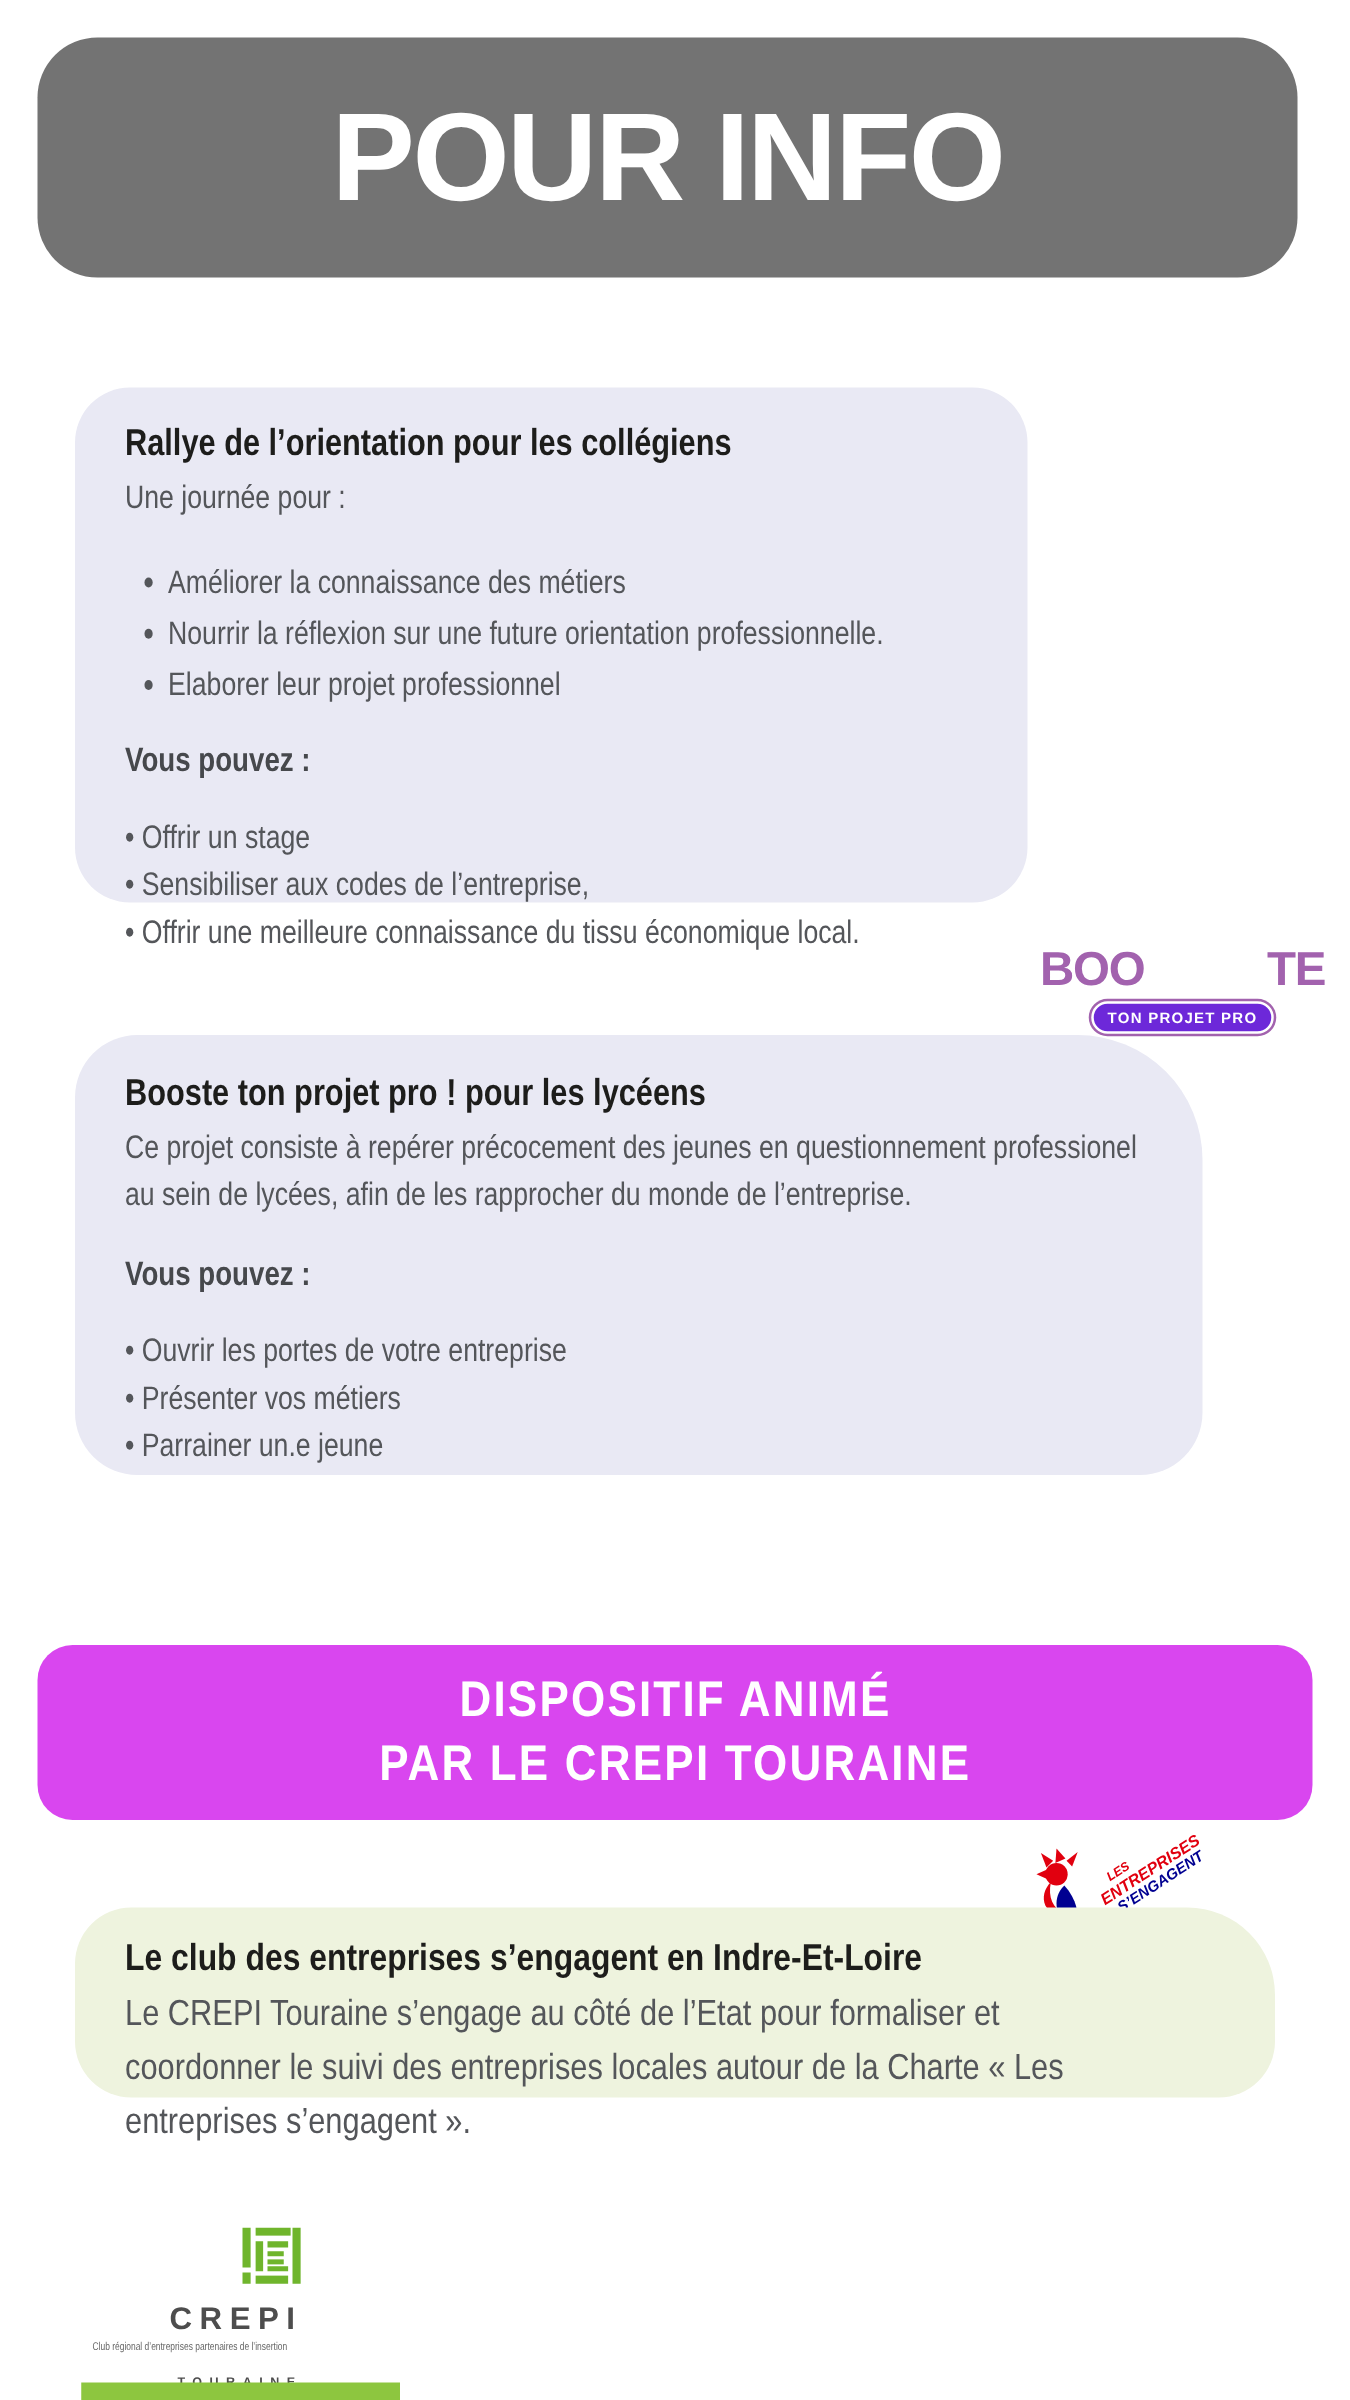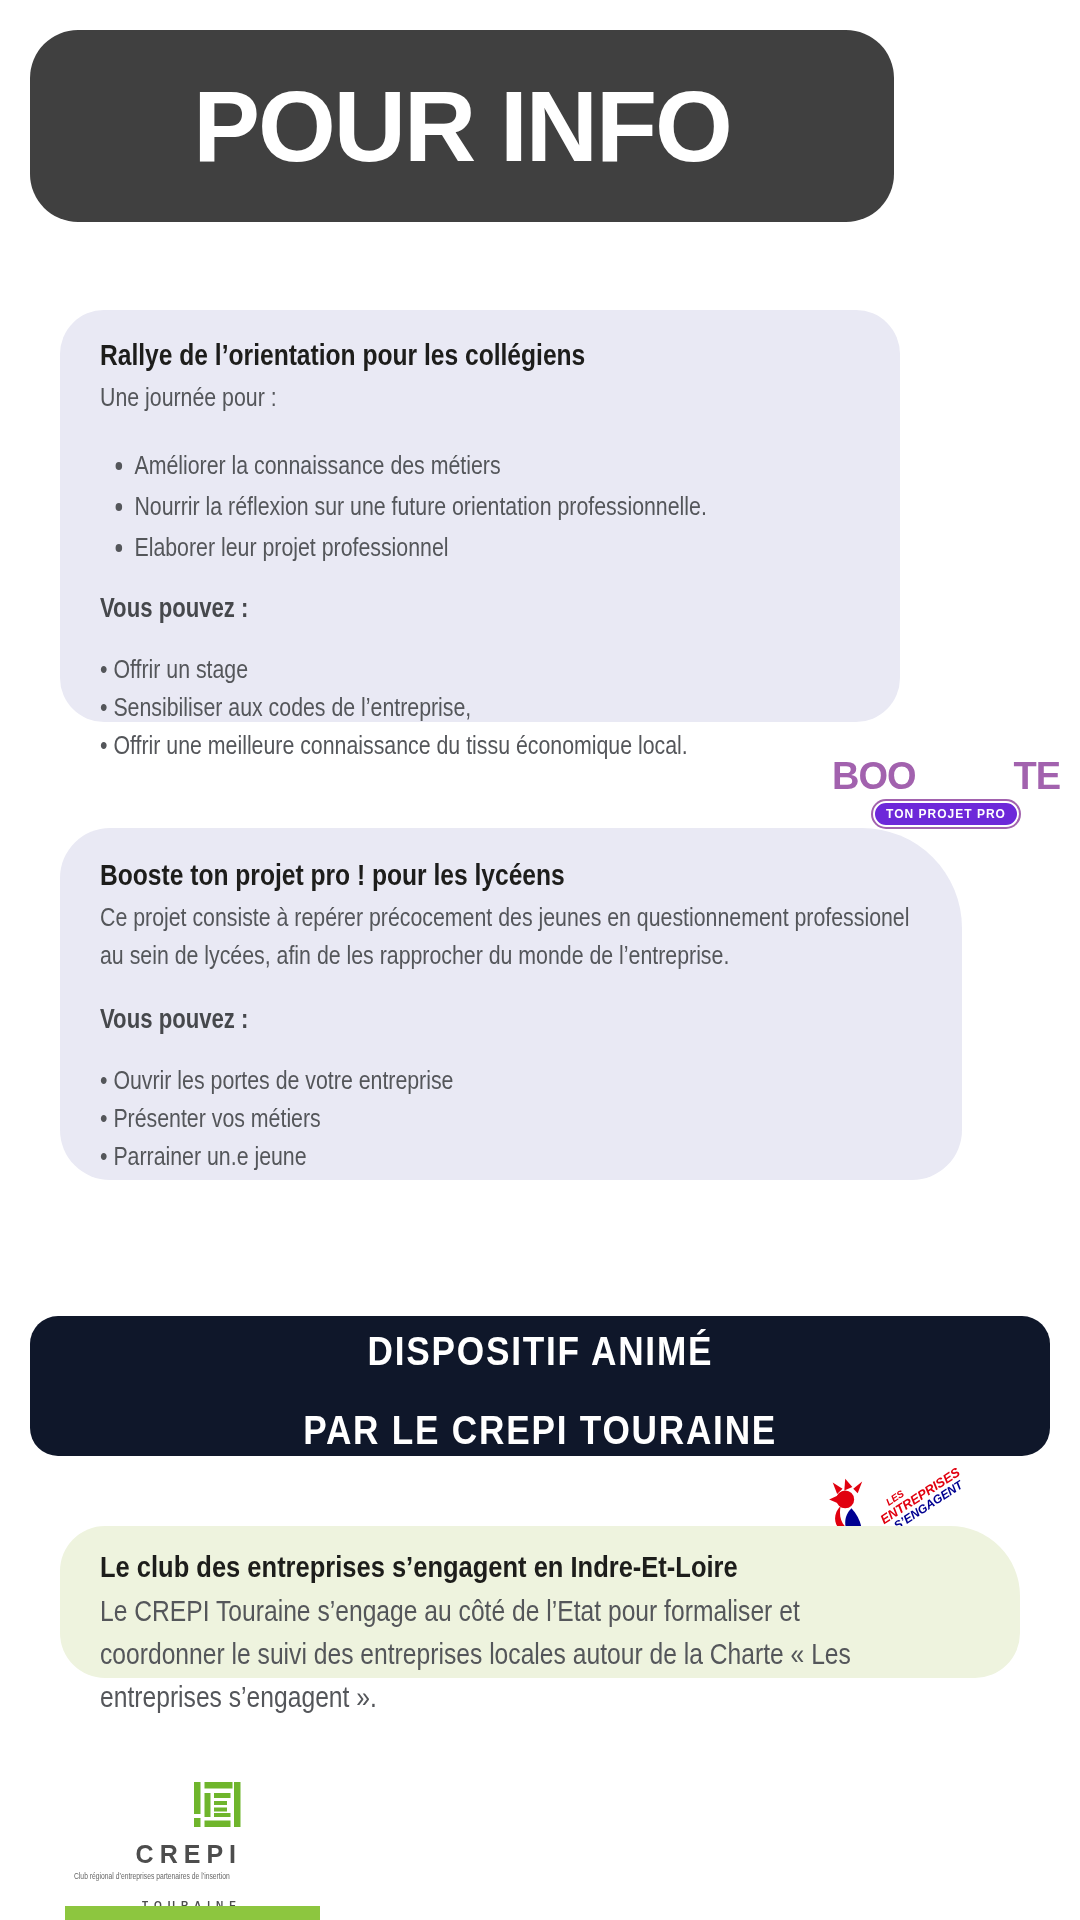--- a/index.html
+++ b/index.html
@@ -1,50 +1,50 @@
 <!DOCTYPE html>
 <html><head>
 <meta charset="utf-8">
 <style>
   html,body{margin:0;padding:0;background:#fff;}
   .page{position:relative;width:1080px;height:1920px;background:#ffffff;overflow:hidden;
         font-family:"Liberation Sans",sans-serif;}
 
   
-  .header-banner{position:absolute;left:30px;top:30px;width:864px;height:192px;
-    background:#404040;border-radius:48px;display:flex;align-items:center;justify-content:center;}
+  .header-banner{position:absolute;left:30px;top:30px;width:1008px;height:192px;
+    background:#737373;border-radius:48px;display:flex;align-items:center;justify-content:center;}
   .header-title{font-size:100px;font-weight:bold;color:#ffffff;letter-spacing:-2px;}
 
   
   .card{position:absolute;background:#E9E9F4;box-sizing:border-box;}
   .card h2{margin:0;font-size:30px;font-weight:bold;color:#1d1d1b;}
   .sx{transform:scaleX(0.82);transform-origin:left top;width:122%;}
   .body-txt{font-size:26px;color:#54565A;line-height:38px;margin:6px 0 0 0;white-space:nowrap;}
   .vp{font-size:27px;font-weight:bold;color:#46484C;margin:30px 0 0 0;}
   .offers{margin-top:26px;font-size:26px;color:#54565A;line-height:38px;white-space:nowrap;}
 
-  .card-rallye{left:60px;top:310px;width:840px;height:412px;border-radius:44px;padding:28px 40px;}
+  .card-rallye{left:60px;top:310px;width:762px;height:412px;border-radius:44px;padding:28px 40px;}
   .card-rallye ul{margin:34px 0 0 0;padding-left:42px;}
   .card-rallye li{font-size:26px;color:#54565A;margin-bottom:10px;white-space:nowrap;}
 
   
   .booste-logo{position:absolute;left:866px;top:752px;width:160px;text-align:center;}
   .booste-word{display:flex;align-items:center;justify-content:center;
     font-size:38px;font-weight:bold;color:#A262AE;letter-spacing:-1px;gap:48px;}
   .booste-word svg{margin:0 1px 4px 1px;}
   .booste-pill{display:inline-block;background:#6d28d9;color:#ffffff;font-size:12px;font-weight:bold;
     letter-spacing:1px;border-radius:13px;padding:4px 11px;border:2px solid #ffffff;
     box-shadow:0 0 0 2px #A262AE;margin-top:1px;white-space:nowrap;}
 
   .card-booste{left:60px;top:828px;width:902px;height:352px;border-radius:50px 100px 50px 50px;
     padding:30px 40px;}
 
   
-  .dispositif-banner{position:absolute;left:30px;top:1316px;width:1020px;height:140px;background:#0f172a;
-    border-radius:28px;display:flex;flex-direction:column;align-items:center;justify-content:flex-end;gap:28px;}
+  .dispositif-banner{position:absolute;left:30px;top:1316px;width:1020px;height:140px;background:#d946ef;
+    border-radius:28px;display:flex;flex-direction:column;align-items:center;justify-content:center;}
   .banner-line{font-size:40px;font-weight:bold;color:#ffffff;letter-spacing:2px;line-height:51px;
     transform:scaleX(0.88);transform-origin:center;white-space:nowrap;}
 
   
   .engagent-logo{position:absolute;left:820px;top:1472px;width:210px;height:108px;}
   .engagent-logo .rooster{position:absolute;left:2px;top:6px;}
   .diag{position:absolute;left:52px;top:34px;transform:rotate(-33deg);transform-origin:left top;
     font-style:italic;font-weight:bold;line-height:12px;white-space:nowrap;}
   .diag .l1{font-size:10px;color:#E1000F;margin-left:14px;}
   .diag .l2{font-size:13px;color:#E1000F;}

